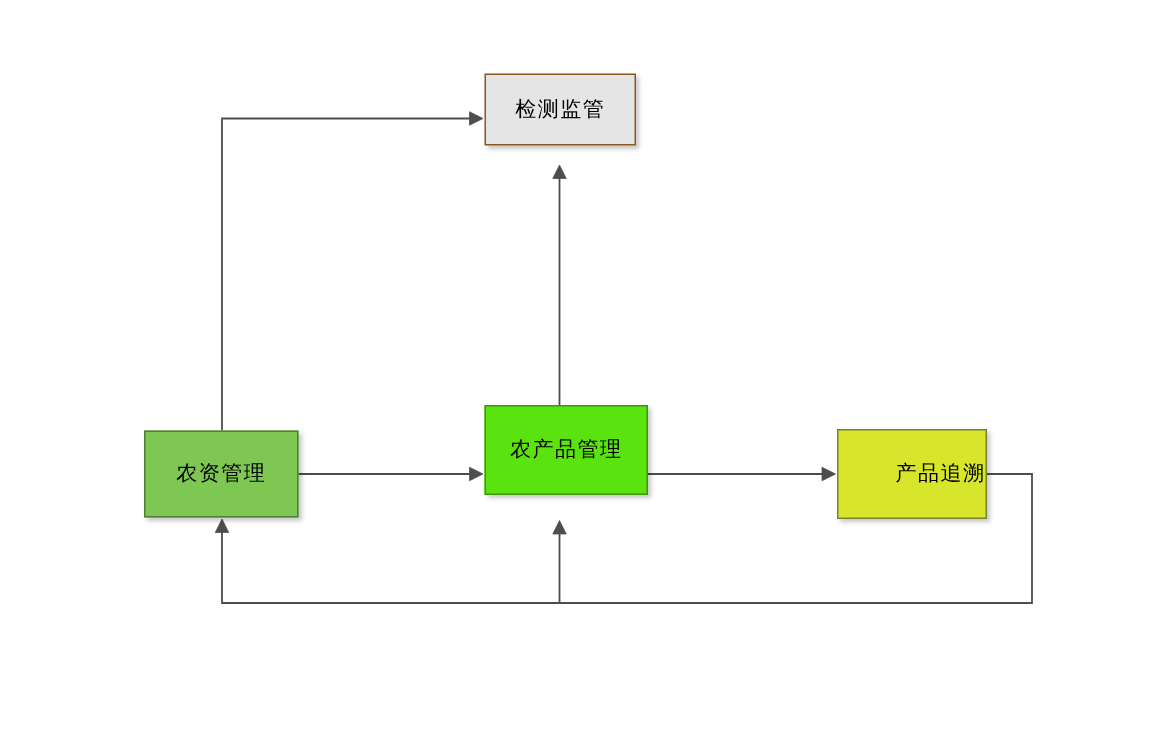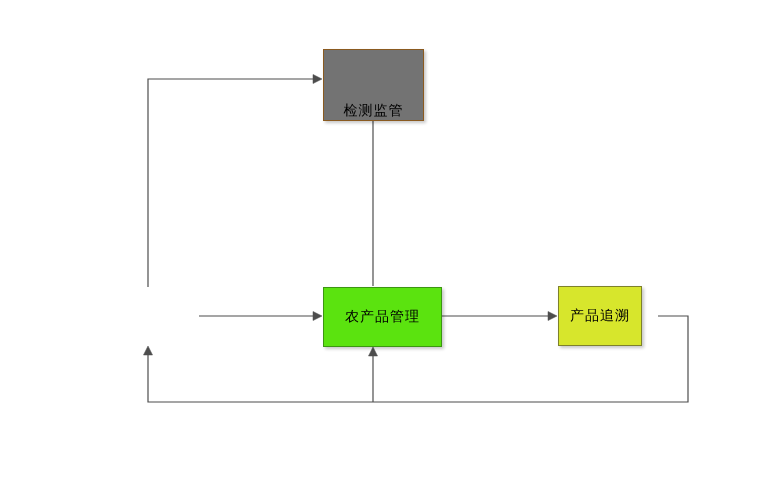--- a/index.html
+++ b/index.html
@@ -87,24 +87,27 @@
       <path d="M658,316 L688,316 L688,402 L148,402 L148,354"></path>
       <polygon points="148,346 143.5,355 152.5,355"></polygon>
     </g>
 
     <g>
       <path d="M373,402 L373,355"></path>
       <polygon points="373,347 368.5,356 377.5,356"></polygon>
     </g>
   </svg>
 
-  <div class="node" style="left: 323px; top: 49px; width: 101px; height: 72px; background: #737373; border-color: rgb(138, 90, 32); align-items: flex-end;">
+  <div class="node" style="left: 323px; top: 49px; width: 101px; height: 48px; background: #e5e5e5; border-color: rgb(138, 90, 32);">
     <span>检测监管</span>
   </div>
-  <div class="node" style="left: 323px; top: 287px; width: 119px; height: 60px; background: rgb(91, 227, 15); border-color: rgb(60, 150, 18);">
+  <div class="node" style="left: 96px; top: 287px; width: 103px; height: 58px; background: rgb(125, 199, 82); border-color: rgb(79, 127, 56);">
+    <span>农资管理</span>
+  </div>
+  <div class="node" style="left: 323px; top: 270px; width: 109px; height: 60px; background: rgb(91, 227, 15); border-color: rgb(60, 150, 18);">
     <span>农产品管理</span>
   </div>
-  <div class="node" style="left: 558px; top: 286px; width: 84px; height: 60px; background: rgb(215, 230, 44); border-color: rgb(126, 129, 43);">
+  <div class="node" style="left: 558px; top: 286px; width: 100px; height: 60px; background: rgb(215, 230, 44); border-color: rgb(126, 129, 43); justify-content: flex-end;">
     <span>产品追溯</span>
   </div>
 
 
 </div>
 
 </body></html>

